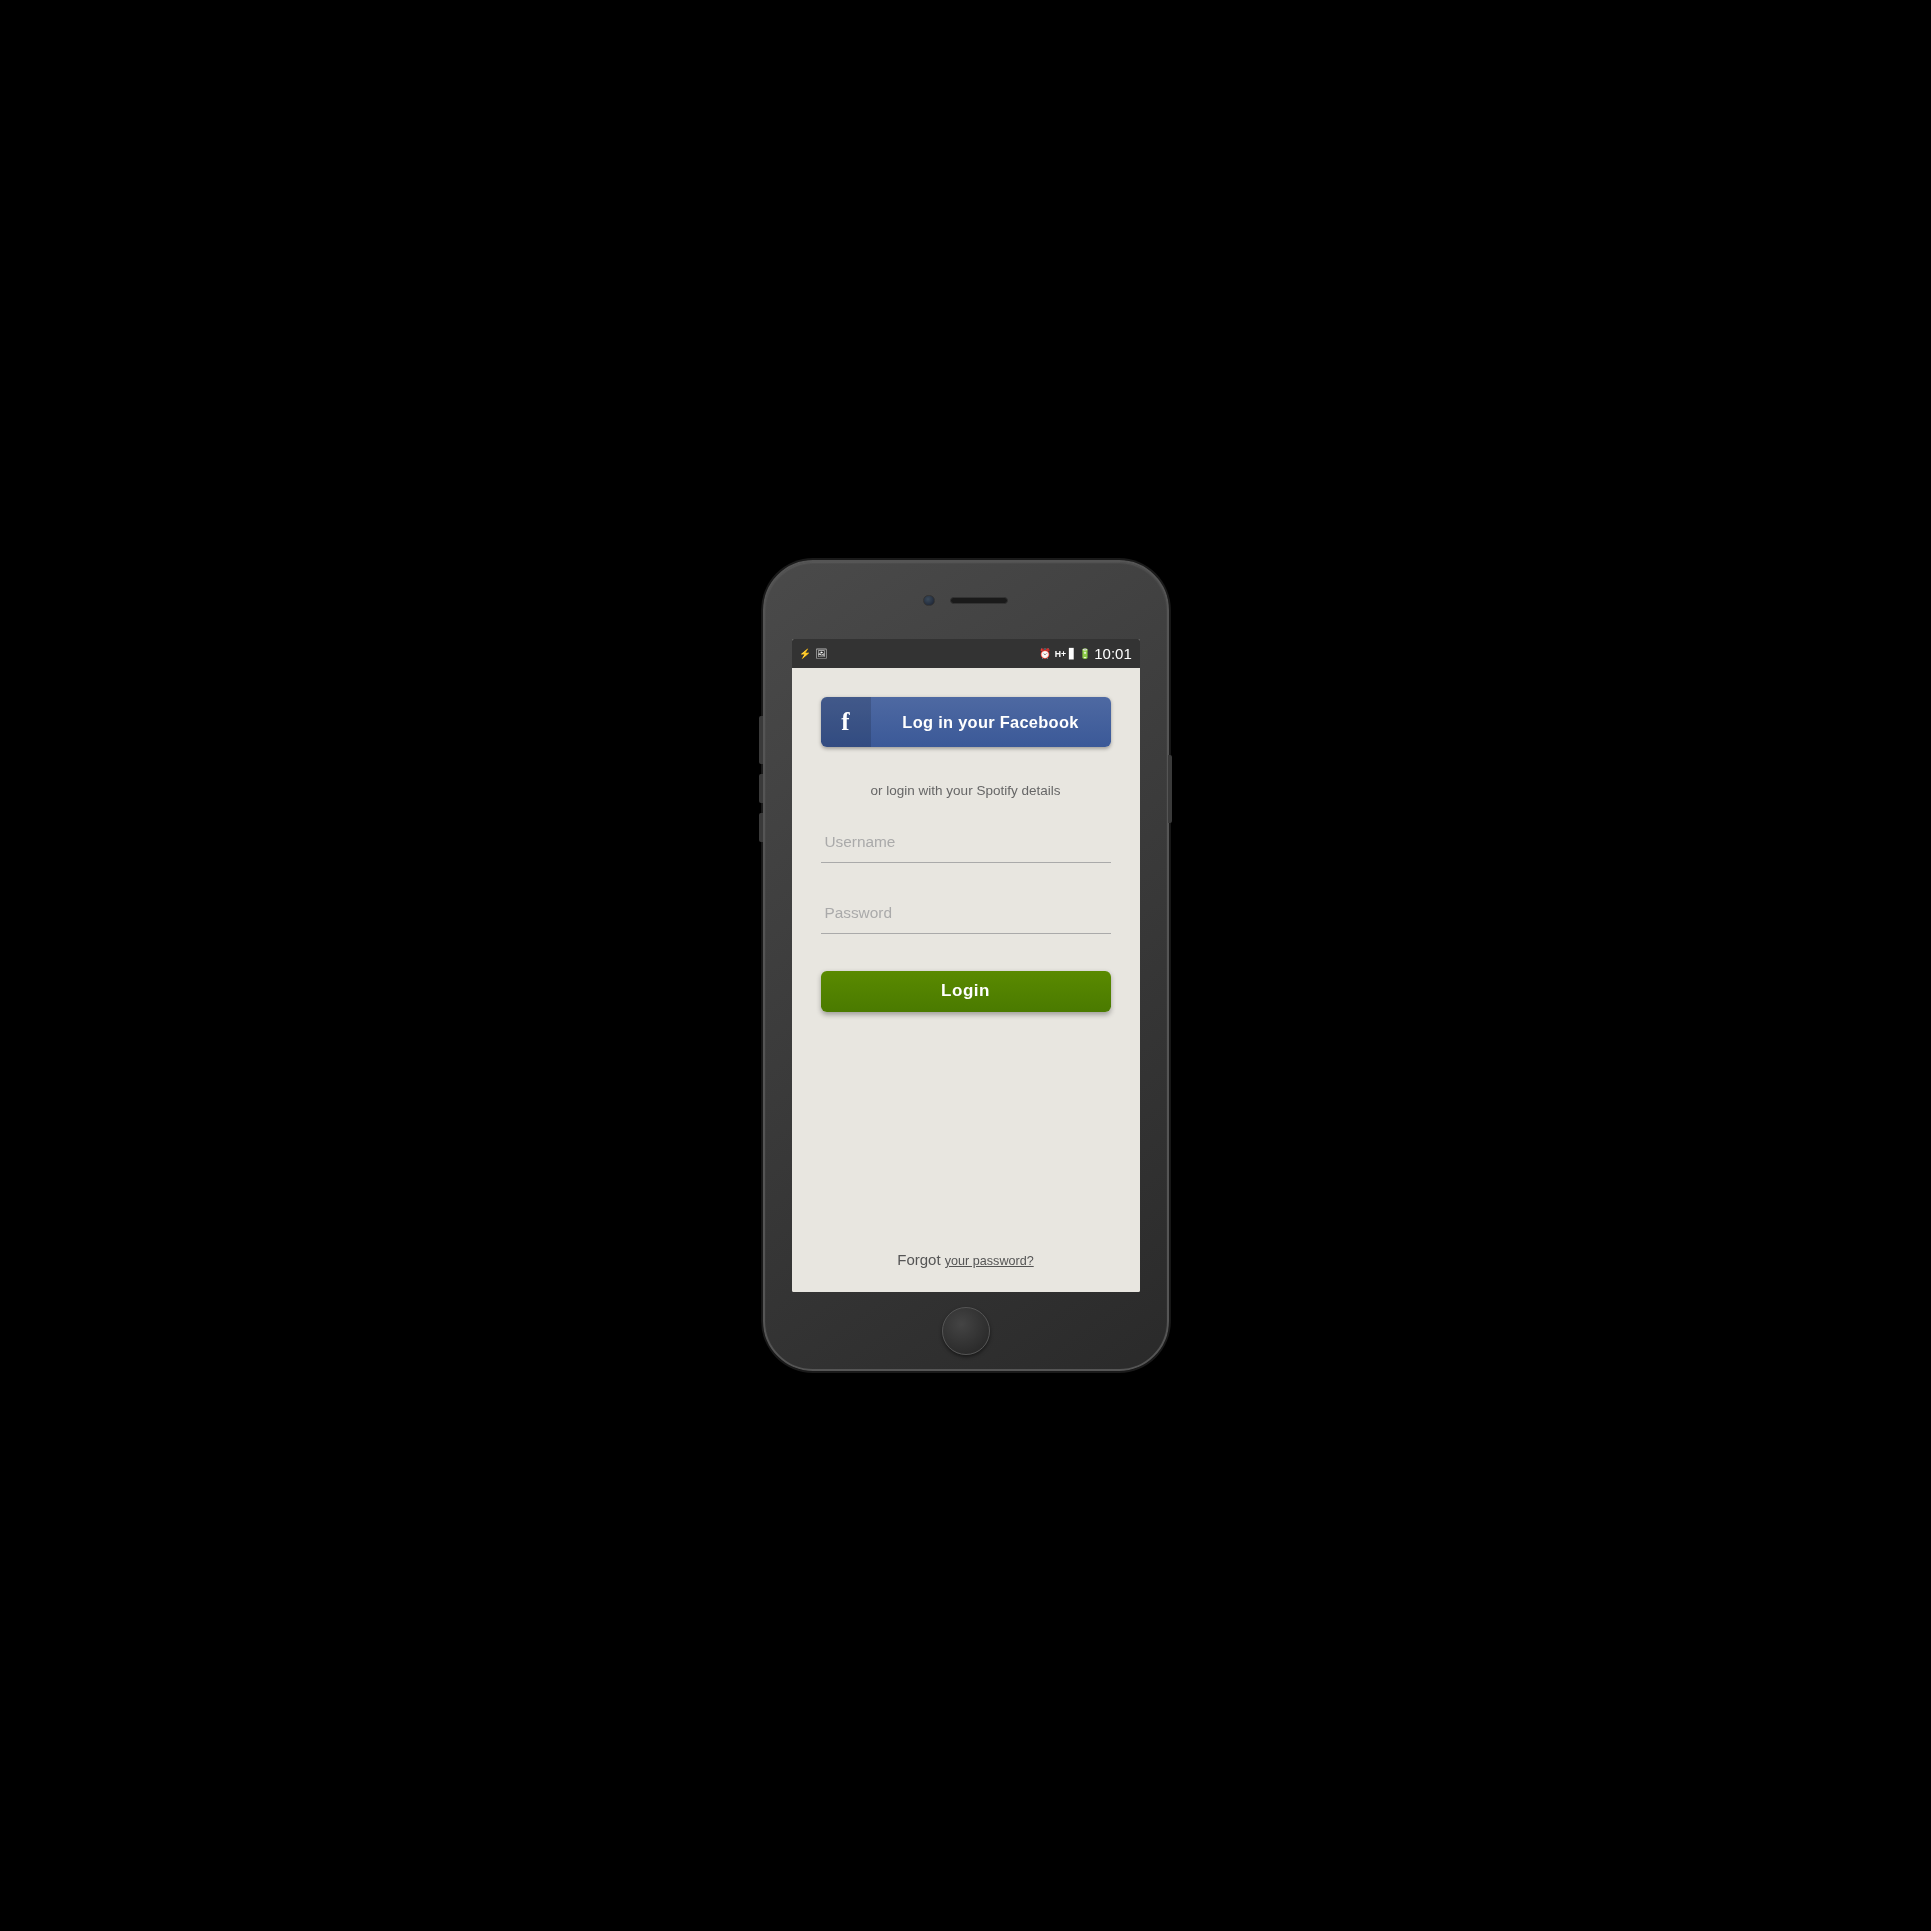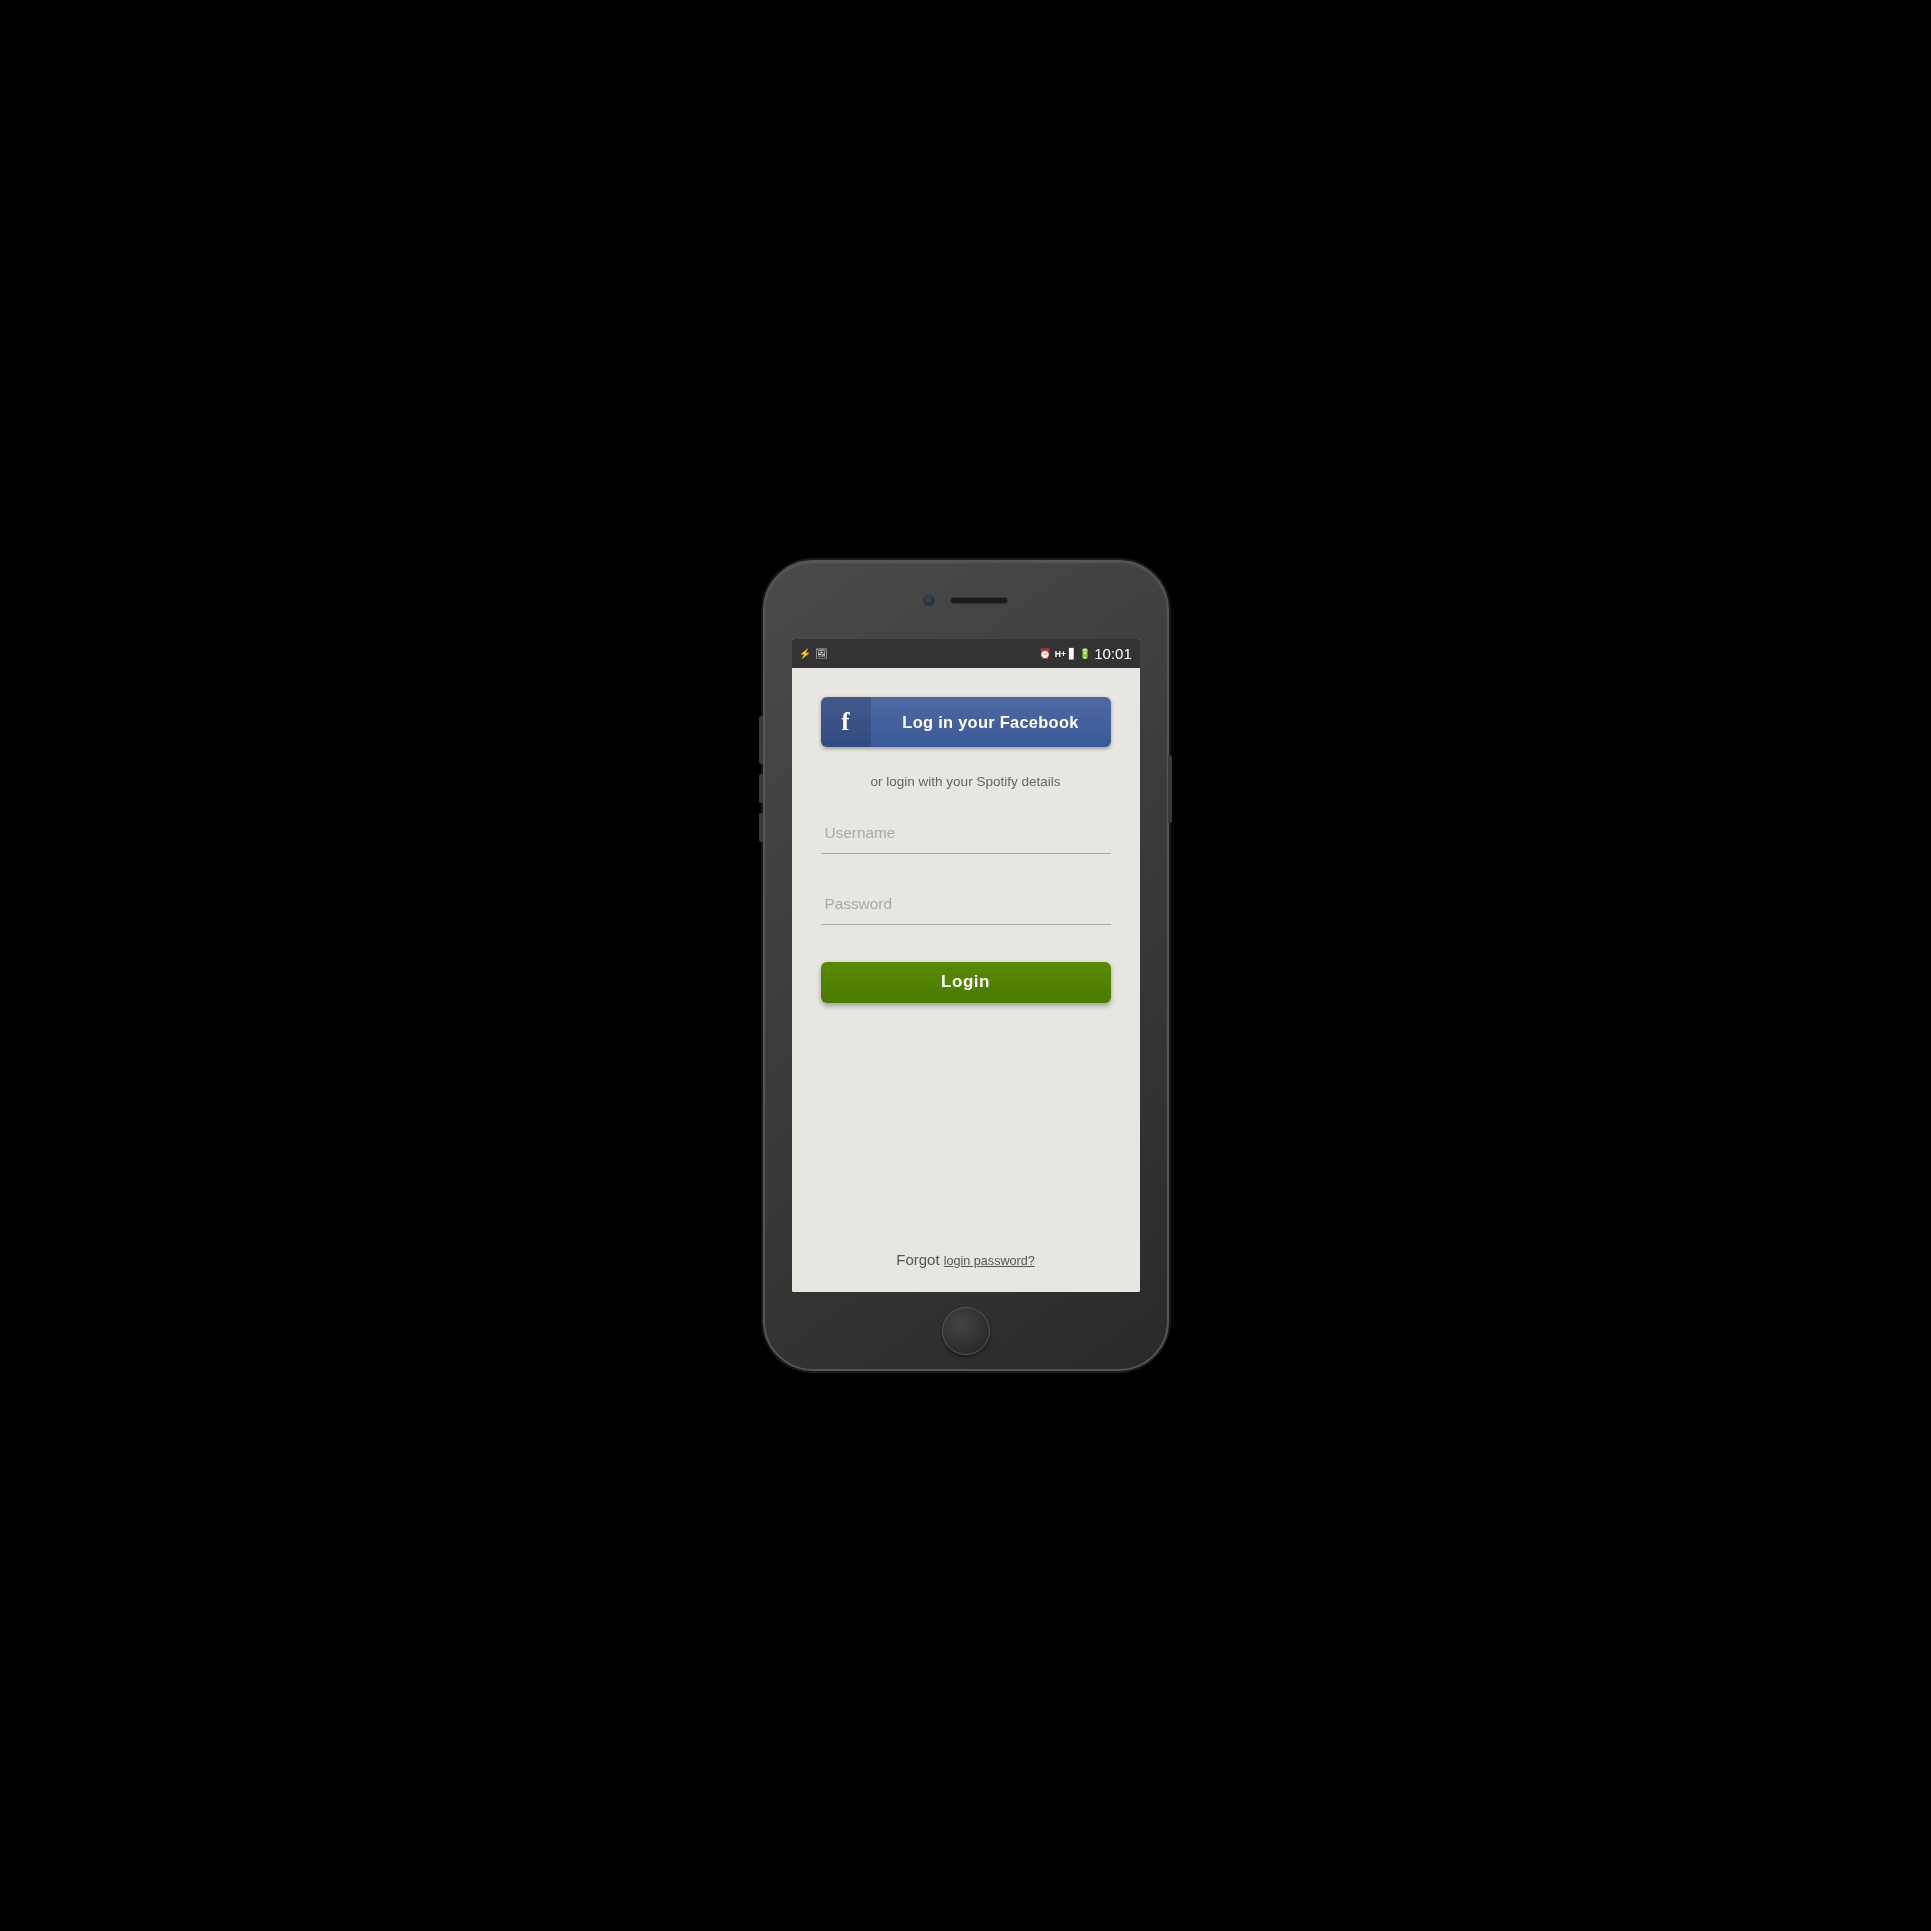--- a/index.html
+++ b/index.html
@@ -165,20 +165,21 @@
       font-weight: bold;
       letter-spacing: 0.3px;
     }
 
     
     .or-text {
       color: #666;
       font-size: 13.5px;
       margin-bottom: 23px;
       text-align: center;
+      margin-top: 9px;
     }
 
     
     .input-field {
       width: 290px;
       height: 42px;
       background: transparent;
       border: none;
       border-bottom: 1px solid #aaa;
       font-size: 15.4px;
@@ -305,21 +306,21 @@
 
       <input class="input-field" type="text" placeholder="Username" style="">
 
       <input class="input-field" type="password" placeholder="Password" style="">
 
       <button class="login-btn">
         <span>Login</span>
       </button>
 
       <div class="forgot-area">
-        <span class="forgot-text">Forgot </span><a class="forgot-link">login password?</a>
+        <span class="forgot-text">Forgot </span><a class="forgot-link">your password?</a>
       </div>
 
     </div>
   </div>
 
   <div class="home-btn-area">
     <div class="home-btn"></div>
   </div>
 </div>
 

